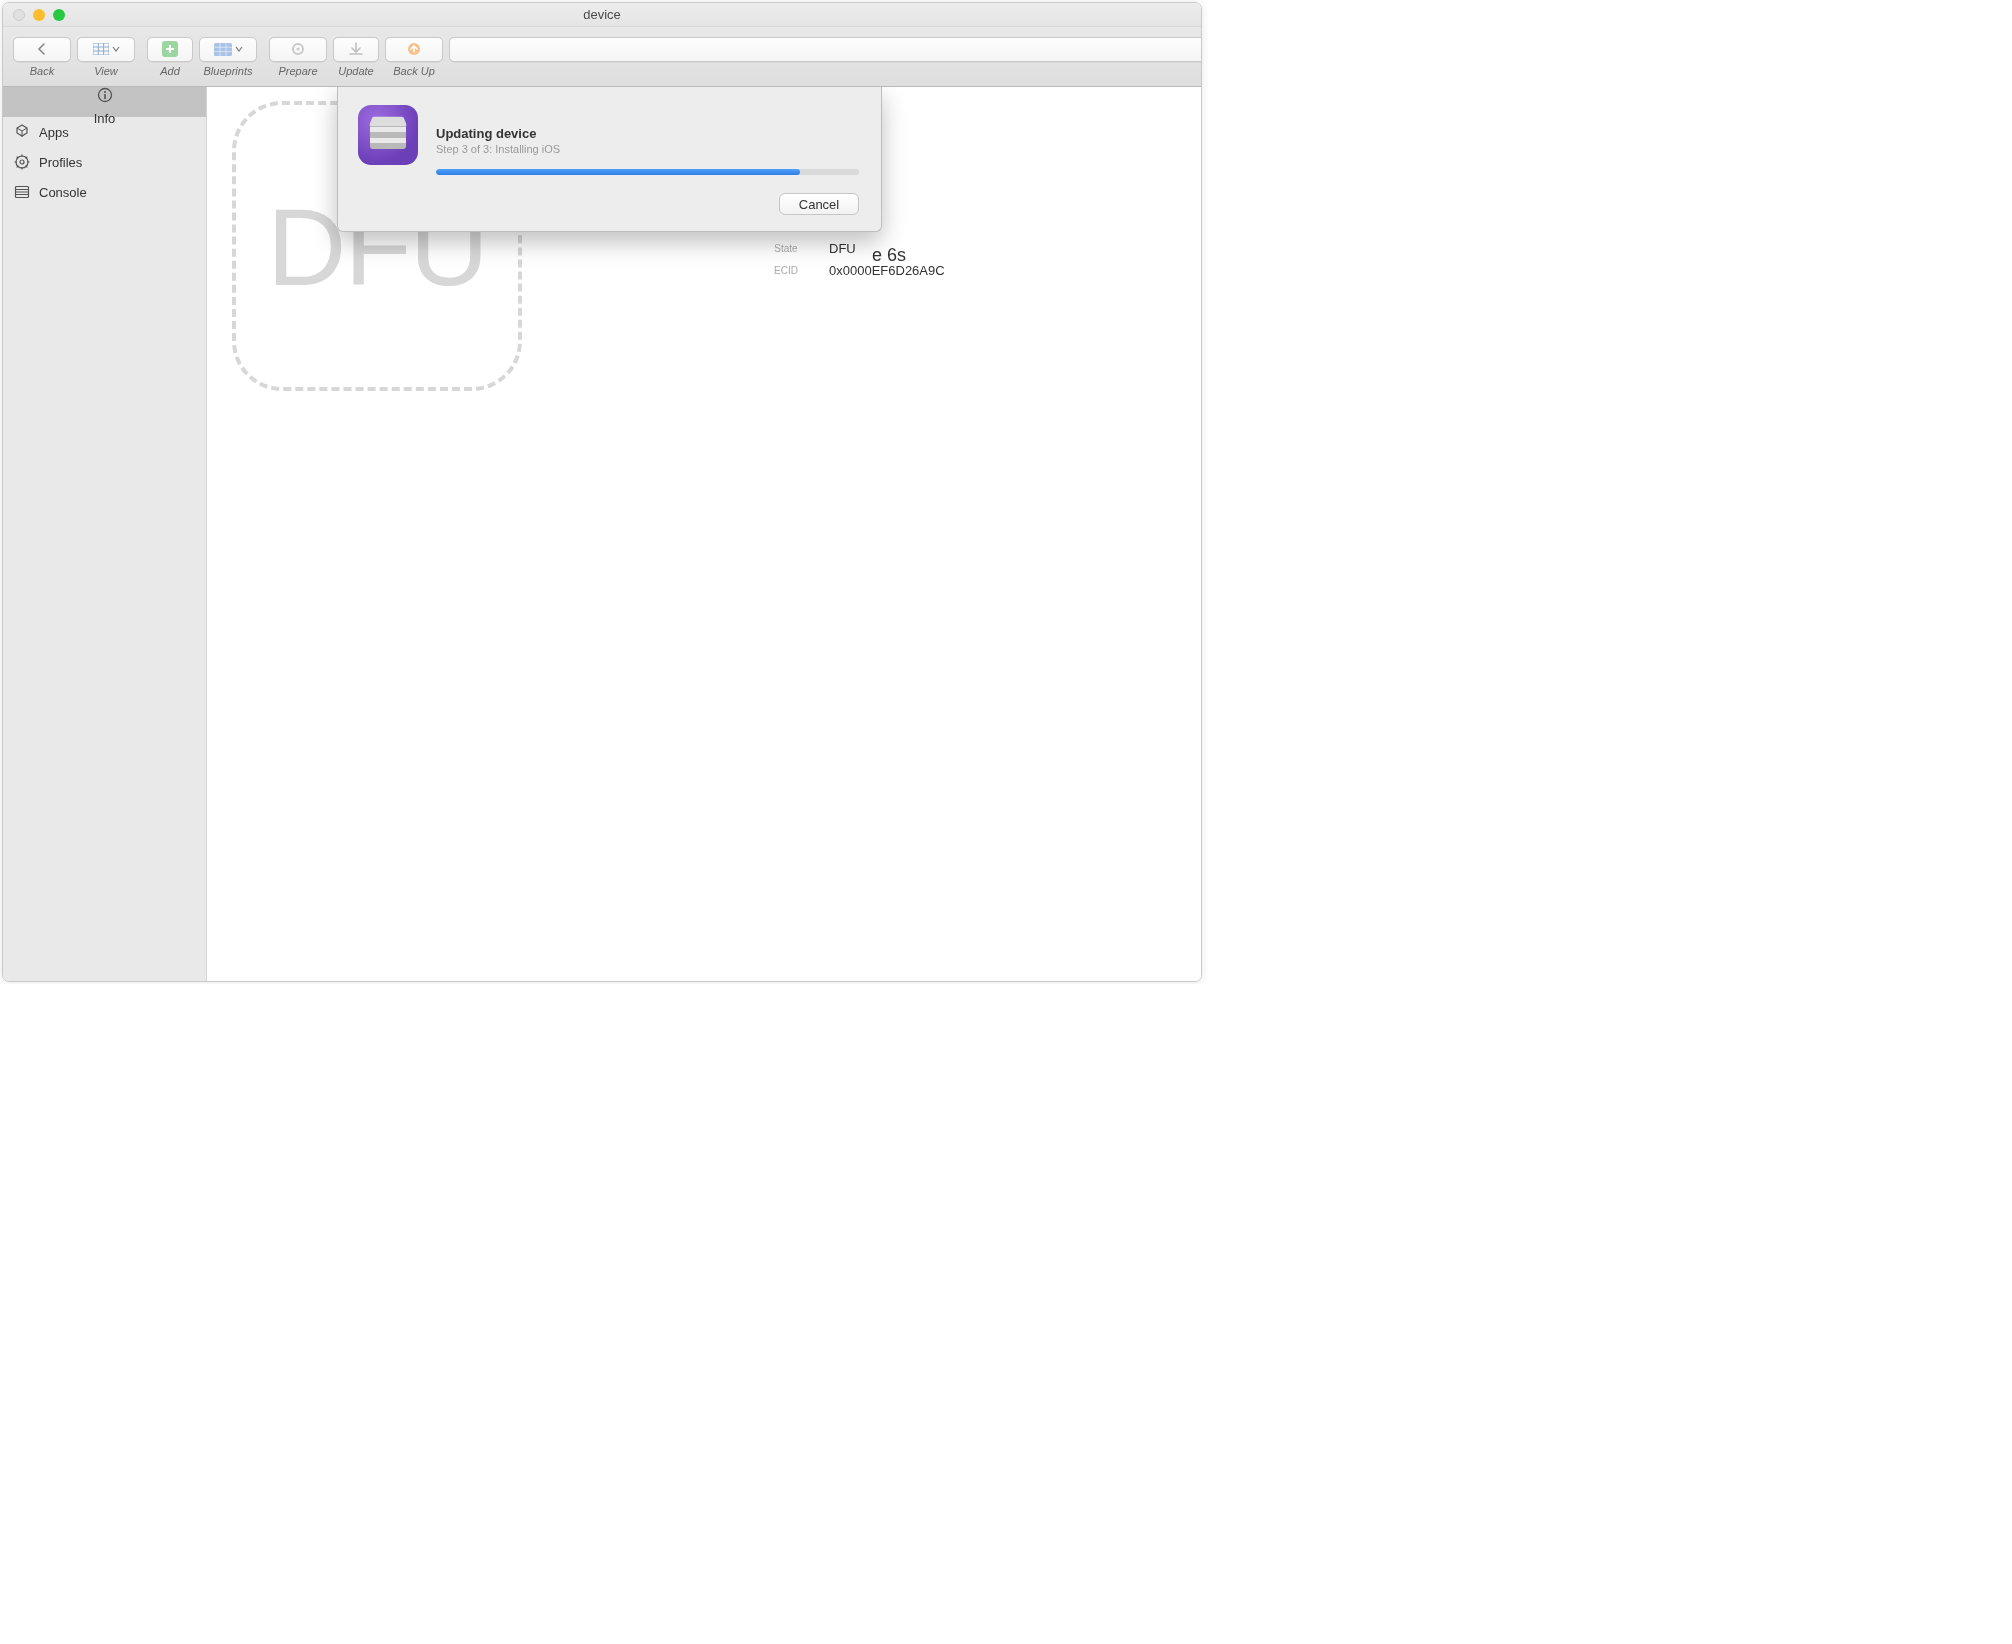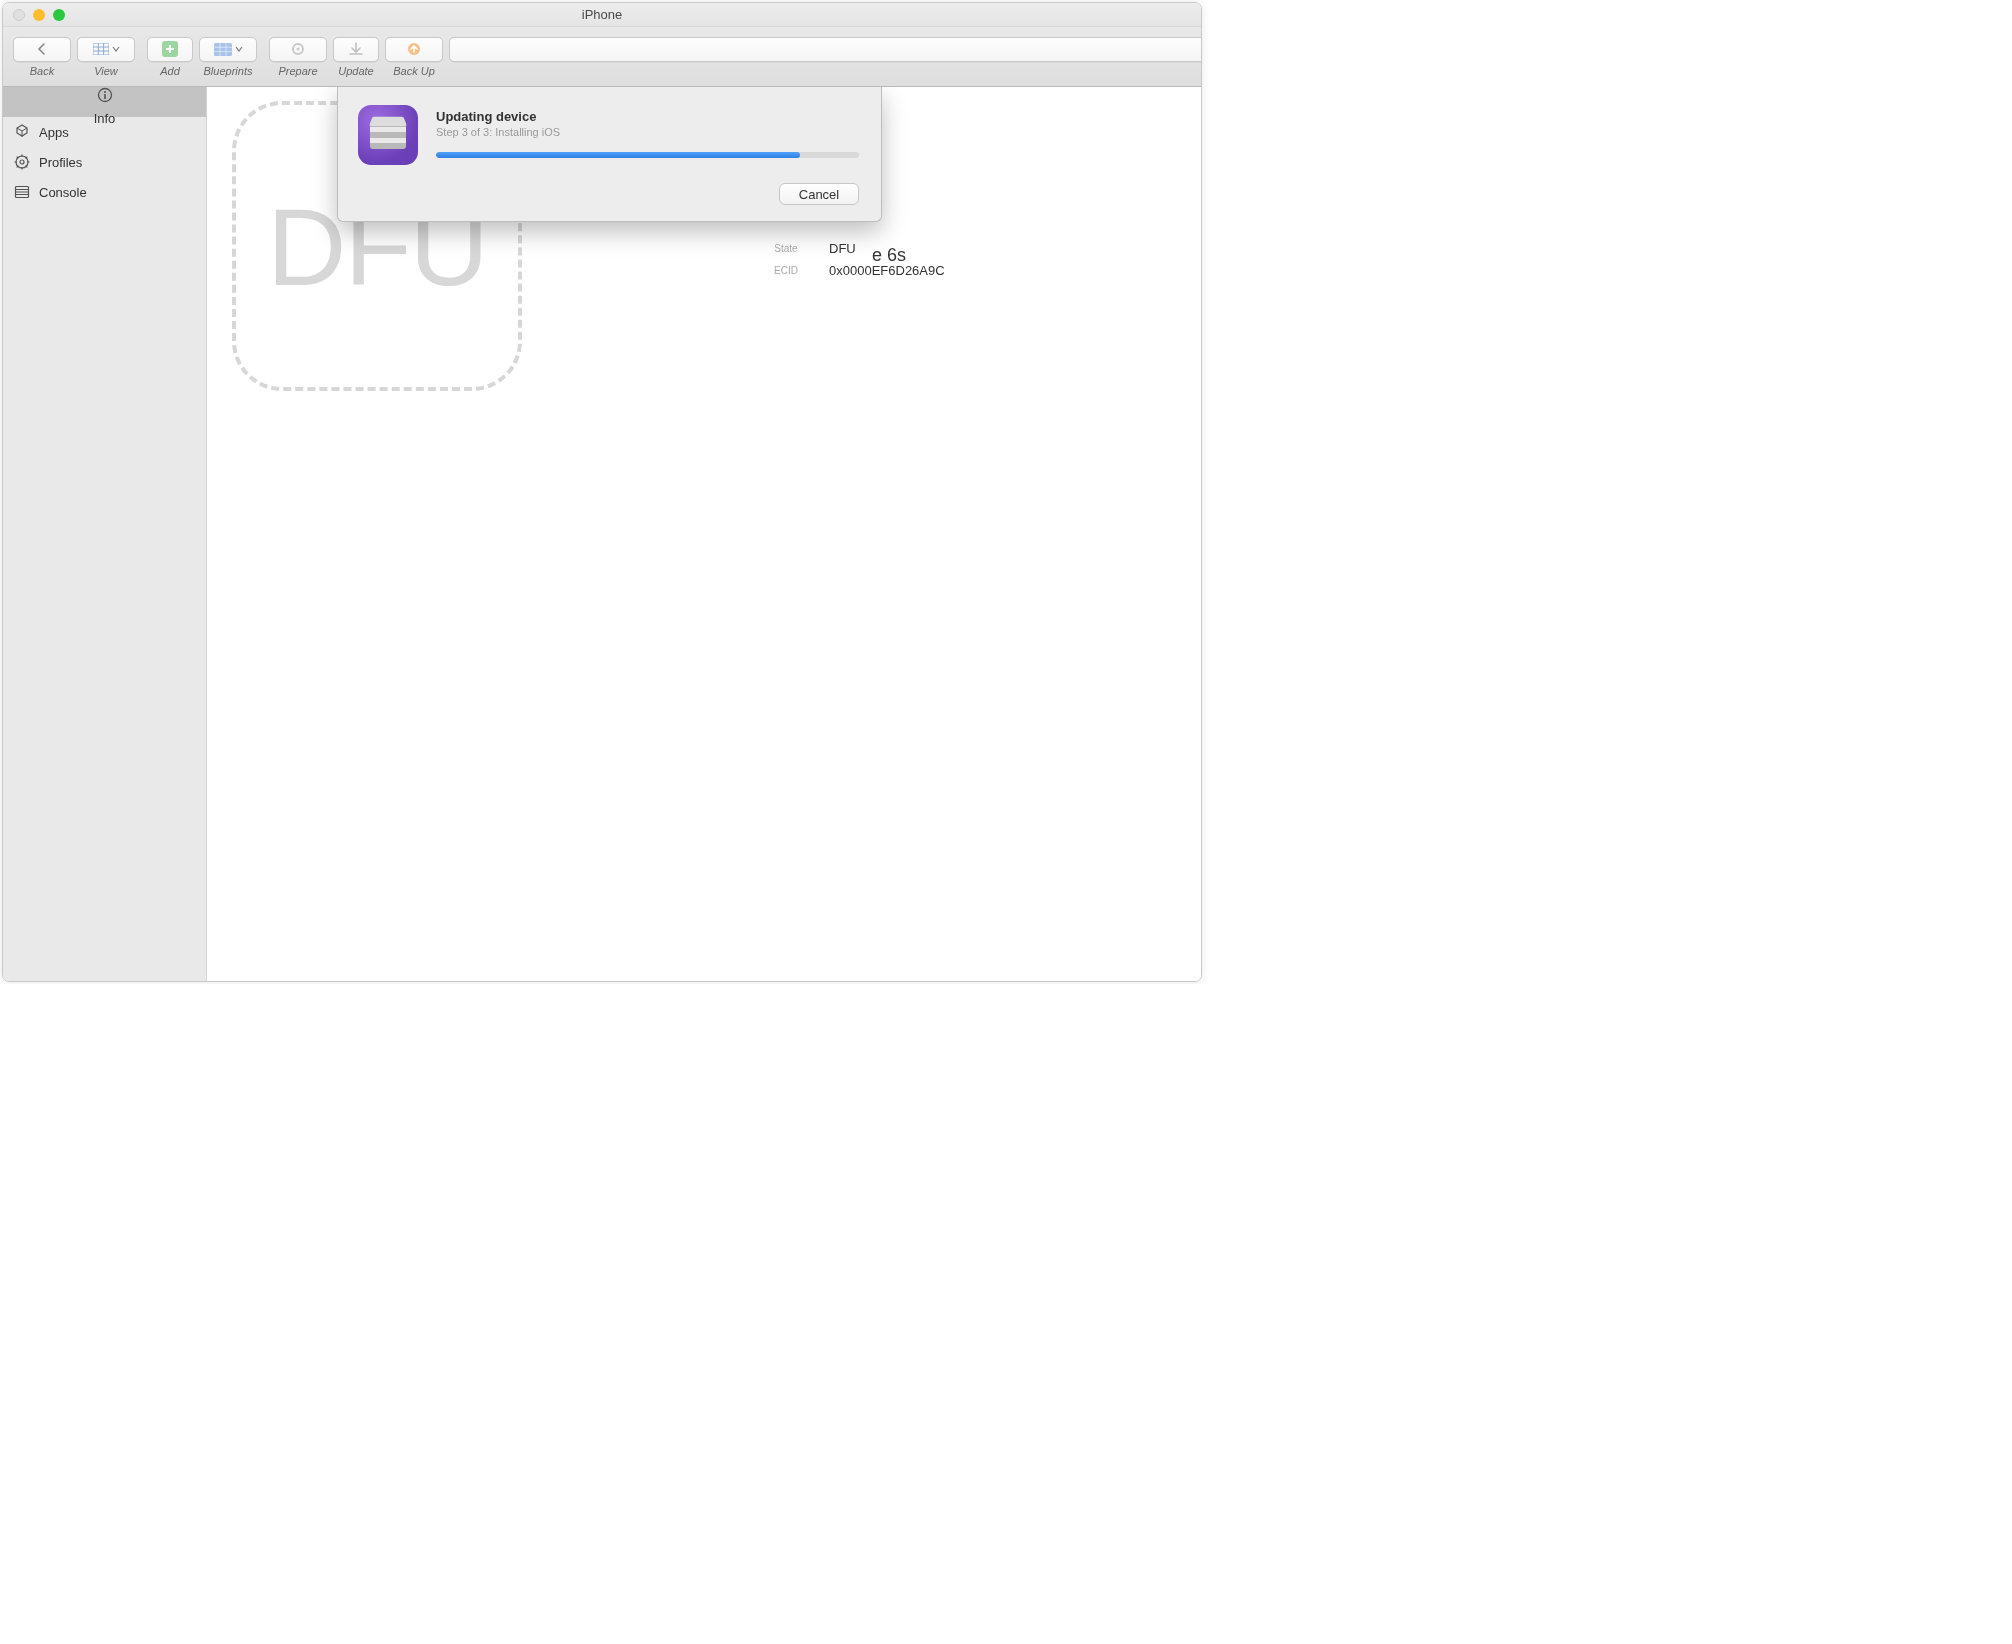--- a/index.html
+++ b/index.html
@@ -186,21 +186,21 @@
 .dialog-icon .top {
   position: absolute;
   top: 10px;
   width: 34px;
   height: 12px;
   background: #ddd;
   transform: perspective(40px) rotateX(40deg);
   border-radius: 2px;
 }
 .dialog-body { flex: 1; padding-top: 4px; }
-.dialog-title { font-size: 13px; font-weight: 600; color: #333; }
+.dialog-title { font-size: 13px; font-weight: 600; color: #333; margin-top: 17px; }
 .dialog-subtitle { font-size: 11px; color: #9a9a9a; margin-top: 2px; }
 .progress {
   margin-top: 14px;
   width: 100%;
   height: 6px;
   background: #d9d9d9;
   border-radius: 3px;
   overflow: hidden;
 }
 .progress-bar {
@@ -230,21 +230,21 @@
 <body>
 
 <div class="window">
 
   <div class="titlebar">
     <div class="traffic-lights">
       <div class="light red"></div>
       <div class="light yellow"></div>
       <div class="light green"></div>
     </div>
-    <div class="window-title">iPhone</div>
+    <div class="window-title">device</div>
   </div>
 
   <div class="toolbar">
     <div class="toolbar-group">
       <div class="toolbar-item">
         <div class="toolbar-btn wide">
           <span>
             <svg width="12" height="12" viewBox="0 0 12 12">
                 <path d="M8 1 L3 6 L8 11" stroke="#8a8a8a" stroke-width="1.6" fill="none" stroke-linecap="round"></path>
               </svg>

